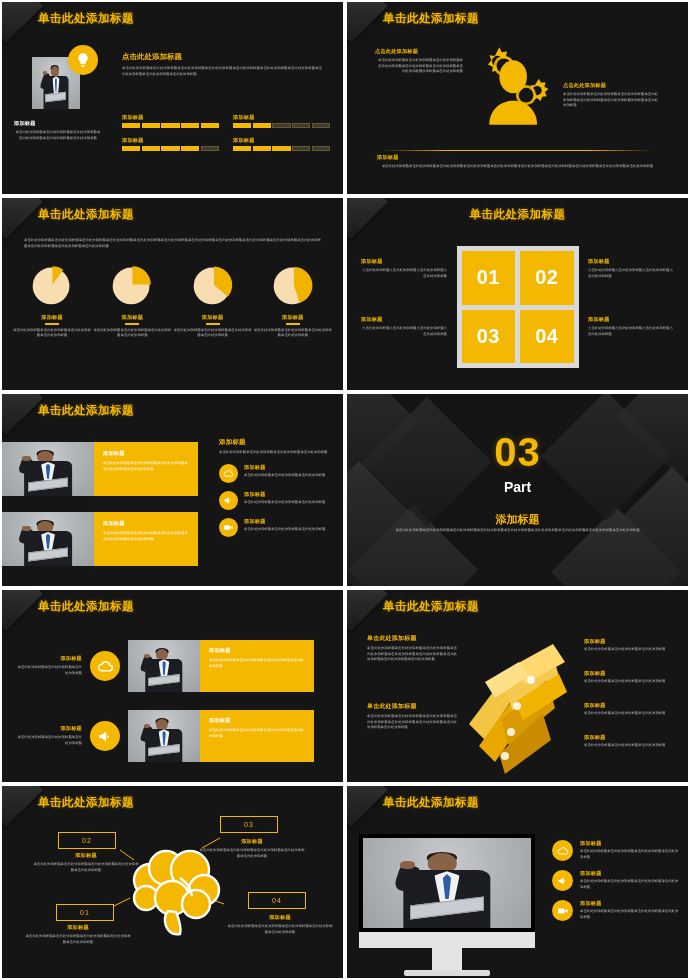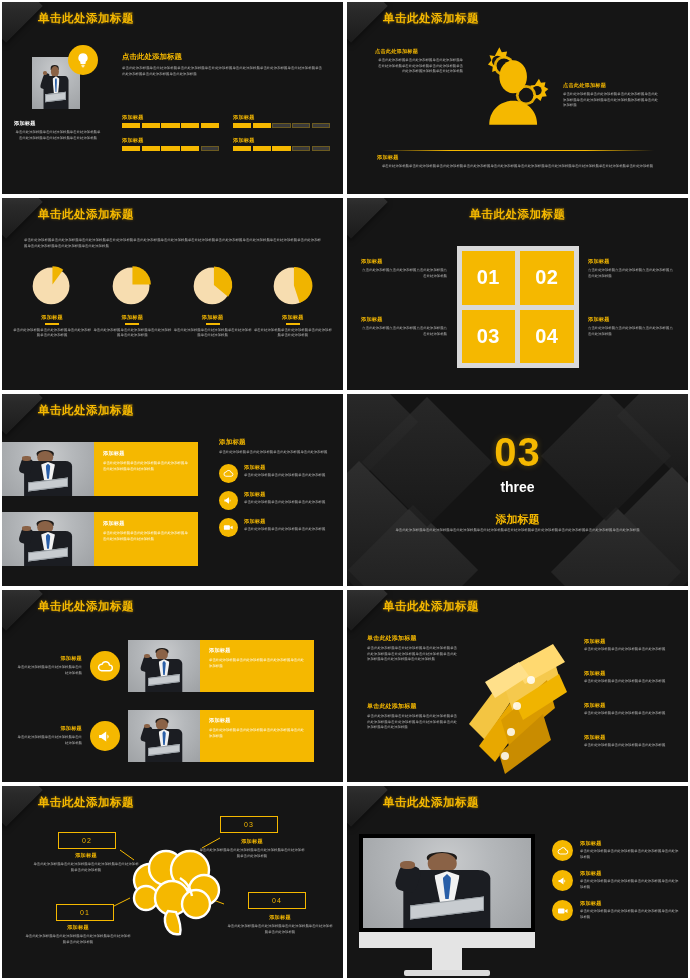--- a/index.html
+++ b/index.html
@@ -452,21 +452,21 @@
       <div class="rh" style="left:-34px;top:86px"></div>
       <div class="rh" style="left:20px;top:130px"></div>
       <div class="rh" style="left:34px;top:22px;opacity:.75"></div>
       <div class="rh" style="right:-40px;top:-24px"></div>
       <div class="rh" style="right:-30px;top:92px"></div>
       <div class="rh" style="right:26px;top:132px"></div>
       <div class="rh" style="right:36px;top:16px;opacity:.75"></div>
     </div>
     <div class="s6-num">03</div>
     <div class="s6-p">
-      <div>three</div>
+      <div>Part</div>
     </div>
     <div class="s6-zh">添加标题</div>
     <div class="tiny c s6-desc">单击此处添加标题单击此处添加标题单击此处添加标题单击此处添加标题单击此处添加标题单击此处添加标题单击此处添加标题单击此处添加标题单击此处添加标题</div>
   </div>
 
   <div class="slide">
     <div class="corner-diamond"></div>
     <div class="stitle">单击此处添加标题</div>
 
     <div class="s7row" style="left:14px;top:50px">

